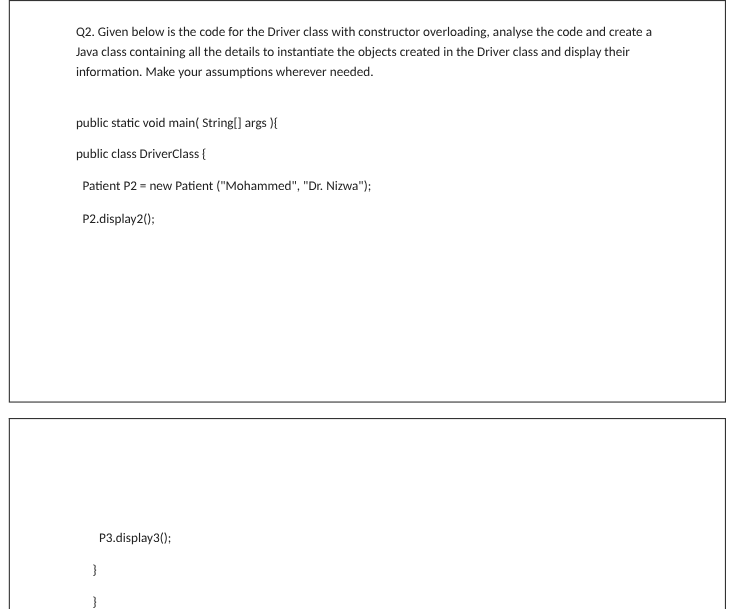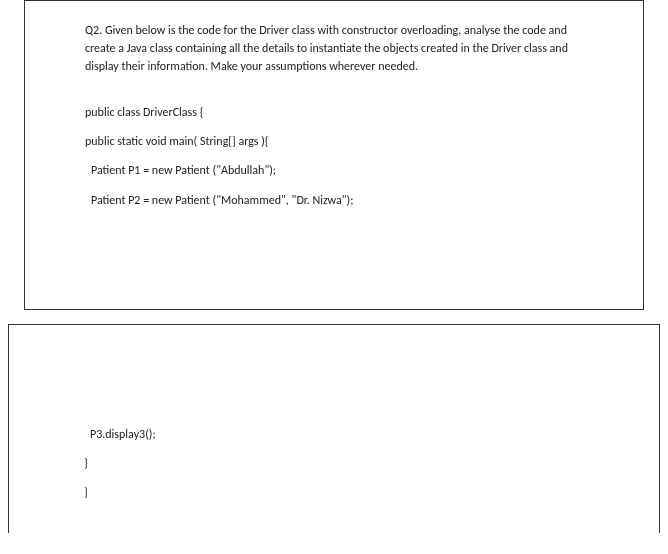--- a/index.html
+++ b/index.html
@@ -9,23 +9,23 @@
     }
     body {
       font-family: Calibri, Arial, sans-serif;
       background: #ffffff;
       width: 668px;
       height: 554px;
       position: relative;
     }
     .page {
       border: 1px solid #333;
-      margin: 0 24px;
+      margin: 0 8px;
       padding: 20px 60px;
-      height: 310px;
+      height: 366px;
       font-size: 12px;
       color: #222;
       line-height: 1.6;
       overflow: hidden;
     }
     .page-bottom {
       border: 1px solid #333;
       border-bottom: none;
       margin: 14px 8px 0 8px;
       padding: 100px 60px 20px 75px;
@@ -46,23 +46,23 @@
     .indent-0 {
       padding-left: 0;
     }
   </style>
 </head>
 <body>
 
 <div class="page">
   <div class="question-text">Q2. Given below is the code for the Driver class with constructor overloading, analyse the code and create a Java class containing all the details to instantiate the objects created in the Driver class and display their information. Make your assumptions wherever needed.</div>
 
+  <div class="code-line indent-0">public static void main( String[] args ){</div>
   <div class="code-line indent-0">public class DriverClass {</div>
-  <div class="code-line indent-0">public static void main( String[] args ){</div>
-  <div class="code-line indent-1">Patient P1 = new Patient ("Abdullah");</div>
   <div class="code-line indent-1">Patient P2 = new Patient ("Mohammed", "Dr. Nizwa");</div>
+  <div class="code-line indent-1">P2.display2();</div>
 </div>
 
 <div class="page-bottom">
   <div class="code-line indent-1">P3.display3();</div>
   <div class="code-line indent-0">}</div>
   <div class="code-line indent-0">}</div>
 </div>
 
 </body></html>

